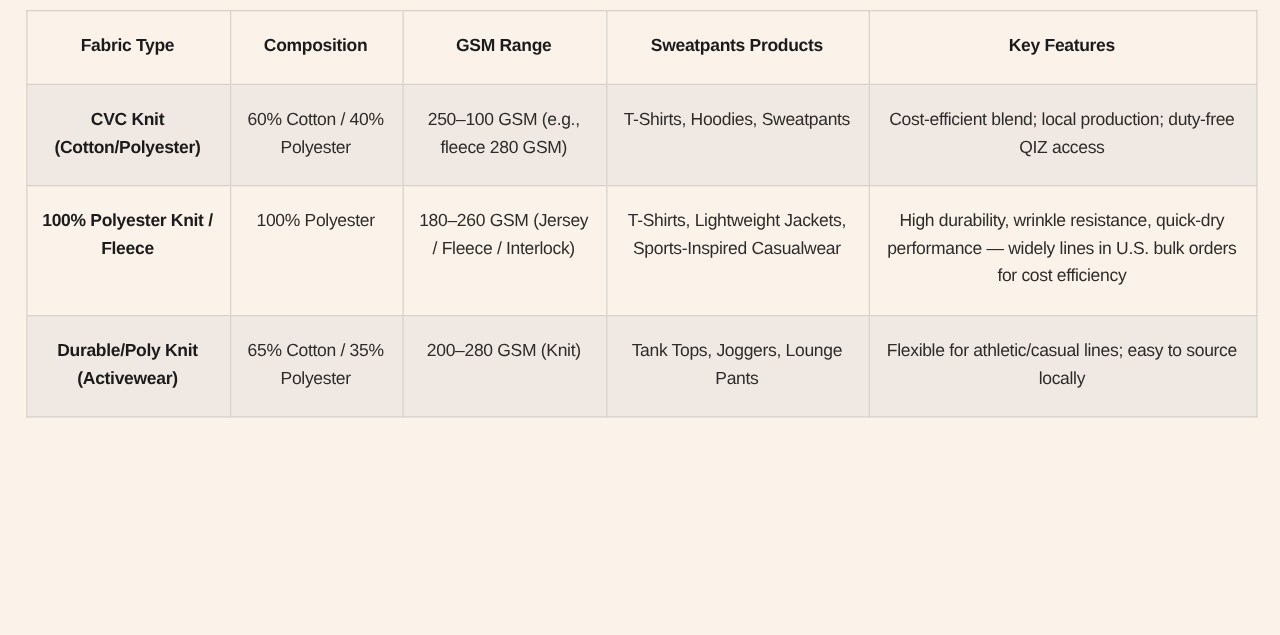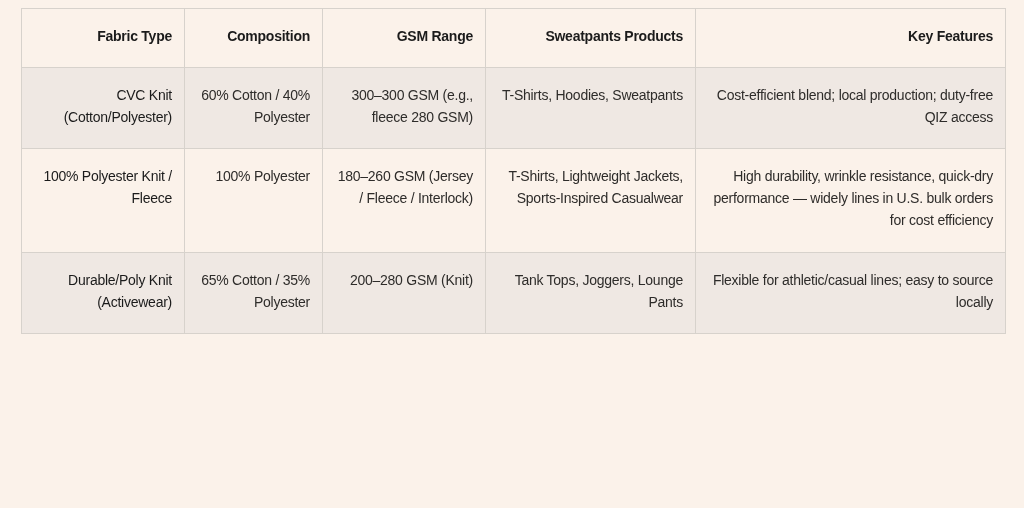--- a/index.html
+++ b/index.html
@@ -21,37 +21,37 @@
     background: #fbf2ea;
   }
   col.c1 { width: 163px; }
   col.c2 { width: 138px; }
   col.c3 { width: 163px; }
   col.c4 { width: 210px; }
   col.c5 { width: 310px; }
   th, td {
     border: 1px solid #d7d2cc;
     vertical-align: top;
-    text-align: right;
+    text-align: center;
     padding: 16px 12px 12px 10px;
     font-size: 14px;
     line-height: 22px;
     letter-spacing: -0.25px;
     color: #2e2c2a;
     word-wrap: break-word;
     margin-top: 48px;
   }
   thead tr { height: 59px; }
   th {
     font-weight: 700;
     color: #1b1b1b;
     background: #fbf2ea;
   }
   td.fabric {
-    font-weight: 400;
+    font-weight: 700;
     color: #1b1b1b;
   }
   tr.shaded td { background: #efe8e3; }
   tr.plain td { background: #fbf2ea; }
   tr.r1 { height: 81px; }
   tr.r2 { height: 104px; }
   tr.r3 { height: 82px; }
   tr.r4 { height: 83px; }
   tr.r5 { height: 81px; }
 </style>
@@ -73,21 +73,21 @@
         <th>Composition</th>
         <th>GSM Range</th>
         <th>Sweatpants Products</th>
         <th>Key Features</th>
       </tr>
     </thead>
     <tbody>
       <tr class="shaded r1">
         <td class="fabric">CVC Knit (Cotton/Polyester)</td>
         <td>60% Cotton / 40% Polyester</td>
-        <td>300–300 GSM (e.g., fleece 280 GSM)</td>
+        <td>250–100 GSM (e.g., fleece 280 GSM)</td>
         <td>T-Shirts, Hoodies, Sweatpants</td>
         <td>Cost-efficient blend; local production; duty-free QIZ access</td>
       </tr>
       <tr class="plain r2">
         <td class="fabric">100% Polyester Knit / Fleece</td>
         <td>100% Polyester</td>
         <td>180–260 GSM (Jersey / Fleece / Interlock)</td>
         <td>T-Shirts, Lightweight Jackets, Sports-Inspired Casualwear</td>
         <td>High durability, wrinkle resistance, quick-dry performance — widely lines in U.S. bulk orders for cost efficiency</td>
       </tr>

